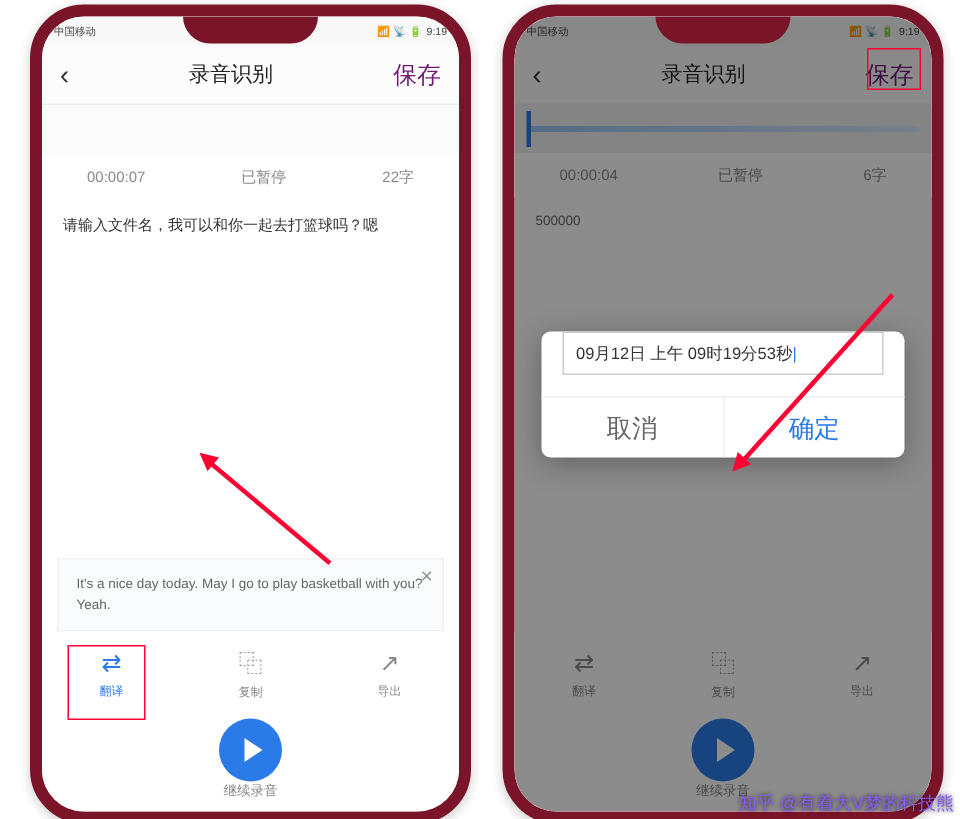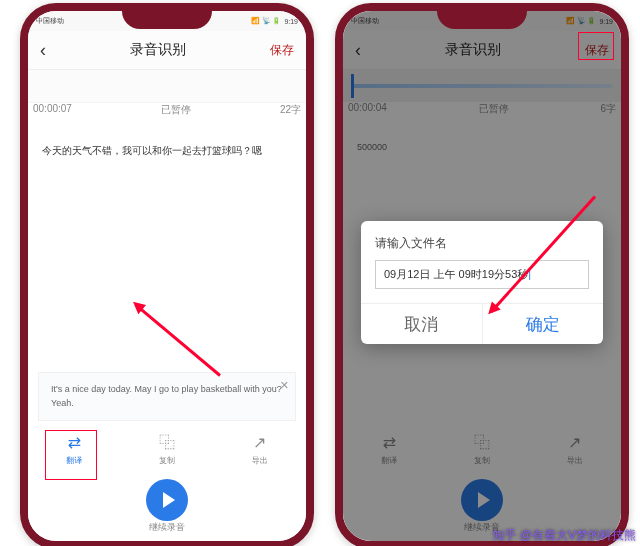--- a/index.html
+++ b/index.html
@@ -5,26 +5,26 @@
 body{margin:0;background:#fff;width:640px;height:546px;font-family:-apple-system,"Helvetica Neue",Arial,"PingFang SC","Microsoft YaHei",sans-serif;position:relative}
 .p{position:absolute;width:278px;height:530px;border:8px solid #7a1428;border-radius:36px;overflow:hidden;background:#fff;box-shadow:0 2px 8px rgba(0,0,0,.2)}
 .p1{left:20px;top:3px}
 .p2{left:335px;top:3px}
 .notch{position:absolute;top:0;left:50%;transform:translateX(-50%);width:90px;height:18px;background:#7a1428;border-radius:0 0 40px 40px;z-index:10}
 .sb{height:20px;background:#f8f8f8;display:flex;justify-content:space-between;align-items:center;font-size:7px;padding:0 8px;color:#444}
 .sb .r{display:flex;gap:3px;align-items:center}
 .hdr{height:38px;background:#fcfcfc;display:flex;align-items:center;justify-content:space-between;padding:0 12px;border-bottom:1px solid #eee}
 .back{font-size:18px;color:#333}
 .ttl{font-size:14px;font-weight:400;color:#222}
-.save{font-size:12px;color:#b91c1c}
+.save{font-size:16px;color:#701a75}
 .wave{height:32px;background:#fbfbfb;border-bottom:1px solid #f4f4f4}
 .wave2{height:32px;background:#f0f0f0;position:relative}
 .wave2::after{content:"";position:absolute;left:8px;top:4px;width:3px;height:24px;background:#2a7ae8}
 .wavebar{position:absolute;left:8px;right:8px;top:14px;height:4px;background:linear-gradient(90deg,#9cc6f5 0%,#d7e8fb 100%);border-radius:2px}
-.row{height:30px;display:flex;justify-content:space-between;align-items:flex-start;padding:0 5px;font-size:10px;color:#888;background:#fff}
+.row{height:30px;display:flex;justify-content:space-between;align-items:center;padding:0 30px;font-size:10px;color:#888;background:#fff}
 .txt{padding:10px 14px;font-size:10px;color:#333;line-height:1.5}
 .tpanel{margin:0 10px;background:#fafbfc;border:1px solid #f0f0f0;padding:10px 12px;font-size:9px;color:#666;line-height:1.5;position:relative}
 .tpanel .cx{position:absolute;right:6px;top:4px;font-size:11px;color:#999}
 .bot{position:absolute;bottom:0;left:0;right:0;height:120px;background:#fff}
 .acts{display:flex;height:56px}
 .ab{flex:1;display:flex;flex-direction:column;align-items:center;justify-content:center;font-size:8px;color:#888;gap:3px}
 .ab .ic{font-size:16px;color:#888}
 .ab.act{color:#2a7ae8}
 .ab.act .ic{color:#2a7ae8}
 .play{width:42px;height:42px;background:#2a7ae8;border-radius:50%;margin:2px auto 0;display:flex;align-items:center;justify-content:center}
@@ -58,21 +58,21 @@
     <span class="back">‹</span>
     <span class="ttl">录音识别</span>
     <span class="save">保存</span>
   </div>
   <div class="wave"></div>
   <div class="row">
     <span>00:00:07</span>
     <span>已暂停</span>
     <span>22字</span>
   </div>
-  <div class="txt">今天的天气不错，我可以和你一起去打篮球吗？嗯</div>
+  <div class="txt">请输入文件名，我可以和你一起去打篮球吗？嗯</div>
   <div style="position:absolute;bottom:120px;left:0;right:0">
     <div class="tpanel">
       <span class="cx">✕</span>
       <span>It's a nice day today. May I go to play basketball with you? Yeah.</span>
     </div>
   </div>
   <div class="bot">
     <div class="acts">
       <div class="ab act">
           <span class="ic">⇄</span>
@@ -127,21 +127,20 @@
       <div class="ab">
           <span class="ic">↗</span>
           <span>导出</span>
         </div>
     </div>
     <div class="play"></div>
     <div class="cont">继续录音</div>
   </div>
   <div class="dim"></div>
   <div class="dlg">
-    <div class="dh">请输入文件名</div>
     <div class="di"><span>09月12日 上午 09时19分53秒</span><span class="cur">|</span></div>
     <div class="db">
       <div class="cc">取消</div>
       <div class="ok">确定</div>
     </div>
   </div>
 </div>
 <div class="hl" style="left:578px;top:32px;width:34px;height:26px"></div>
 <div class="ar" style="left:440px;top:195px;width:155px;transform:rotate(-48deg)"></div>
 

